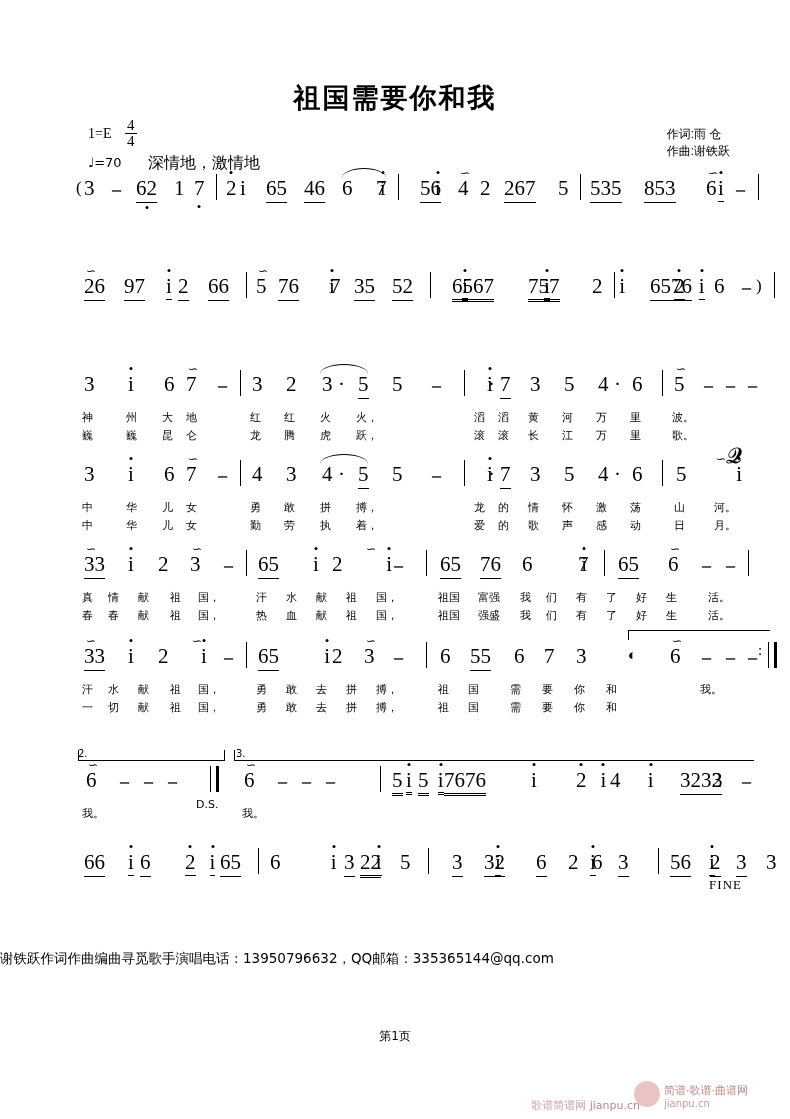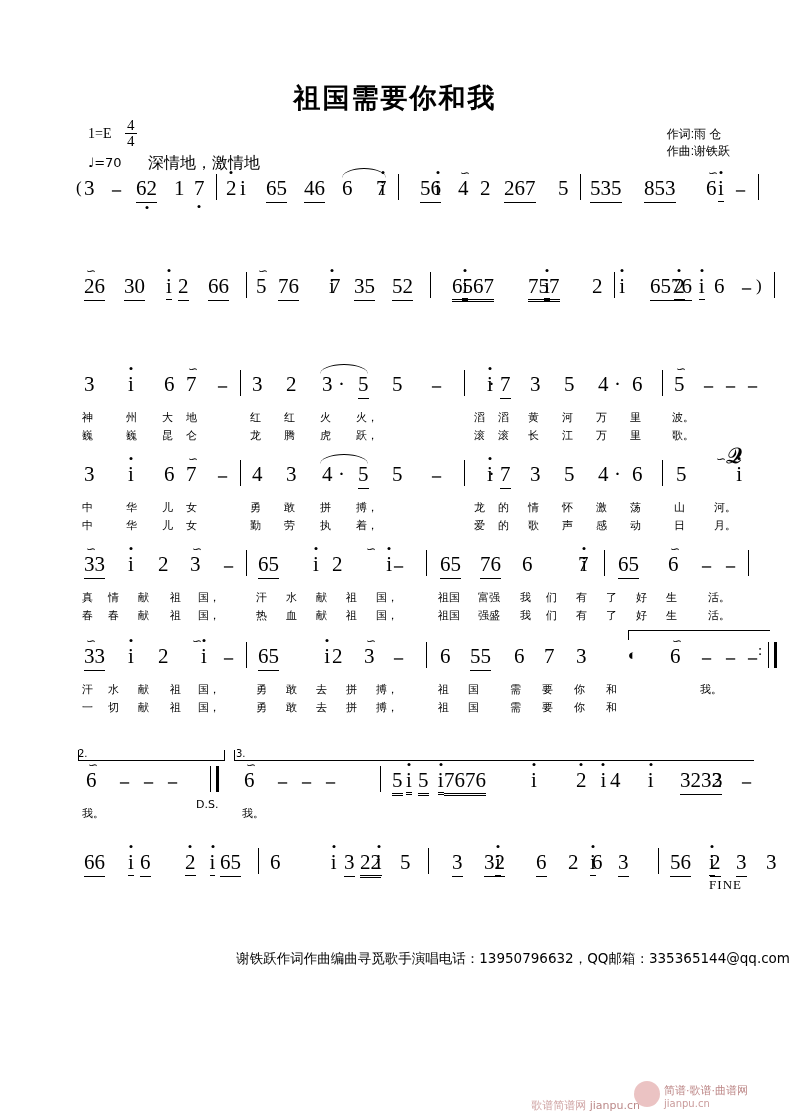--- a/index.html
+++ b/index.html
@@ -30,21 +30,21 @@
   .dbar{position:absolute;top:-2px;width:5px;height:26px;border-left:1px solid #000;border-right:3px solid #000;}
 
   .u1{border-bottom:1px solid #000;padding-bottom:1px;}
   .u2{border-bottom:3px double #000;}
   .dot-up{position:relative;}
   .dot-up:after{content:"";position:absolute;left:50%;top:-5px;width:3px;height:3px;border-radius:50%;background:#000;transform:translateX(-50%);}
   .dot-dn:after{content:"";position:absolute;left:50%;bottom:-7px;width:3px;height:3px;border-radius:50%;background:#000;transform:translateX(-50%);}
   .tie{position:absolute;border-top:1.4px solid #000;border-radius:50%/100% 100% 0 0;height:9px;}
   .vib{position:absolute;font-size:12px;letter-spacing:-1px;font-family:"DejaVu Sans",sans-serif;}
 
-  .footer{position:absolute;left:0;top:950px;width:790px;text-align:right;font-size:13.5px;font-family:"DejaVu Sans",sans-serif;}
+  .footer{position:absolute;left:0;top:950px;width:790px;text-align:left;font-size:13.5px;font-family:"DejaVu Sans",sans-serif;}
   .pageno{position:absolute;left:0;top:1028px;width:790px;text-align:center;font-size:12px;font-family:"DejaVu Sans",sans-serif;}
   .fine{position:absolute;right:48px;top:877px;font-size:13px;font-family:"Liberation Serif",serif;letter-spacing:1px;}
   .seg{position:absolute;right:48px;top:443px;font-size:22px;}
   .ds{position:absolute;left:196px;top:798px;font-size:11px;font-family:"DejaVu Sans",sans-serif;}
   .volta{position:absolute;font-size:10px;font-family:"DejaVu Sans",sans-serif;}
 
   .wm{position:absolute;right:6px;bottom:2px;width:150px;height:40px;opacity:.85;}
   .wm .circ{position:absolute;left:0;top:4px;width:26px;height:26px;border-radius:50%;background:#e8b9b9;}
   .wm .t1{position:absolute;left:30px;top:6px;font-size:11px;color:#b07070;font-family:"DejaVu Sans",sans-serif;}
   .wm .t2{position:absolute;left:30px;top:21px;font-size:10px;color:#c08a8a;font-family:"DejaVu Sans",sans-serif;}
@@ -102,21 +102,21 @@
       <span class="n" style="left:626px;">6</span>
       <span class="n" style="left:650px;">－</span>
       <span class="bar" style="left:678px;"></span>
     </div>
   </div>
 
   <div class="row" style="top:274px;">
     <div class="notes">
       <span class="vib" style="left:6px;top:-10px;">∽</span>
       <span class="n u1" style="left:4px;">26</span>
-      <span class="n u1" style="left:44px;">30</span>
+      <span class="n u1" style="left:44px;">97</span>
       <span class="n u1 dot-up" style="left:86px;">i</span><span class="n u1" style="left:98px;">2</span>
       <span class="n u1" style="left:128px;">66</span>
       <span class="bar" style="left:166px;"></span>
       <span class="vib" style="left:178px;top:-10px;">∽</span>
       <span class="n" style="left:176px;">5</span>
       <span class="n u1" style="left:198px;">76</span>
       <span class="n dot-up" style="left:238px;">i</span><span class="n" style="left:250px;">7</span>
       <span class="n u1" style="left:274px;">35</span>
       <span class="n u1" style="left:312px;">52</span>
       <span class="bar" style="left:350px;"></span>
@@ -471,20 +471,21 @@
       <span class="n" style="left:686px;">3</span>
       
       
       
     </div>
   </div>
 
   <div class="fine">FINE</div>
 
   <div class="footer">谢铁跃作词作曲编曲寻觅歌手演唱电话：13950796632，QQ邮箱：335365144@qq.com</div>
+  <div class="pageno">第1页</div>
 
   <div class="wmlogo">
     <span>歌谱简谱网</span>
     <span style="color:#b88;">jianpu.cn</span>
   </div>
   <div class="wm">
     <span class="circ"></span>
     <span class="t1">简谱·歌谱·曲谱网</span>
     <span class="t2">jianpu.cn</span>
   </div>

